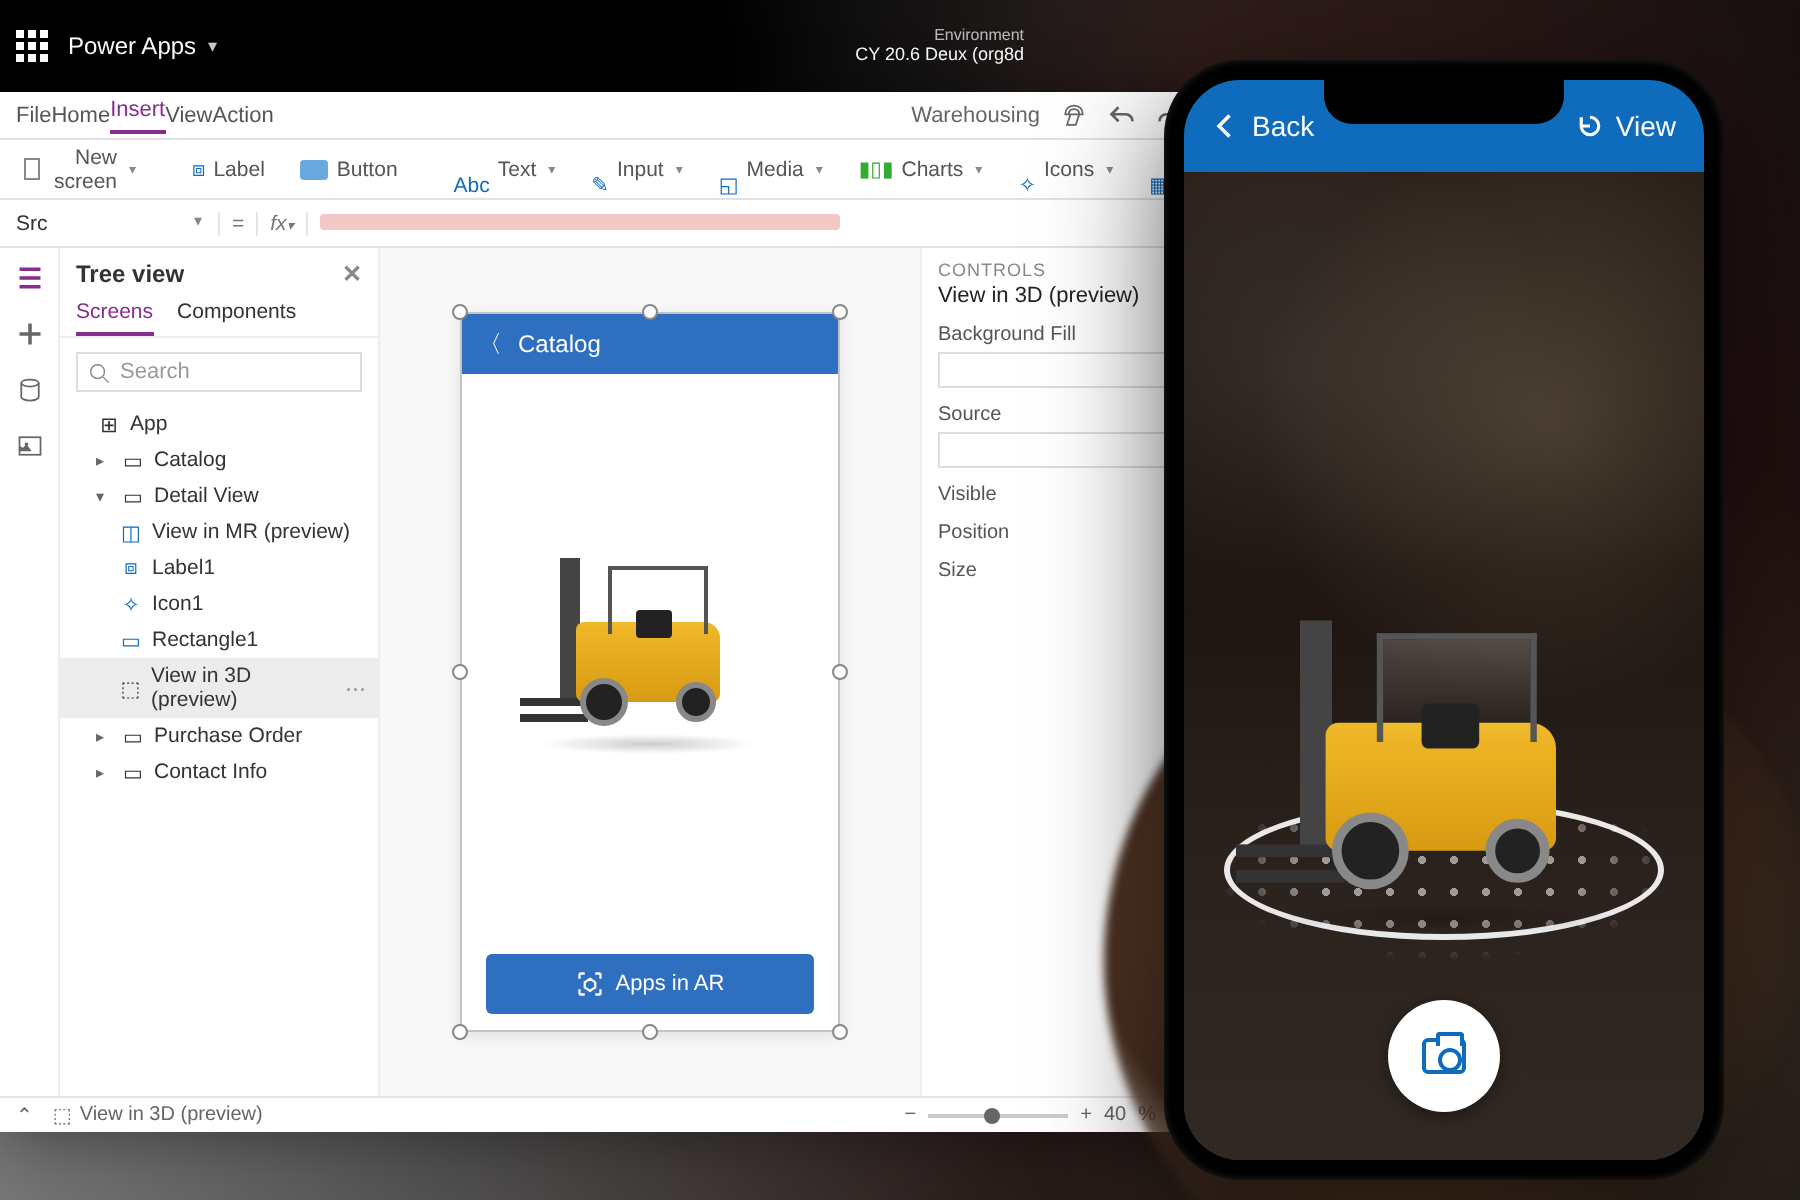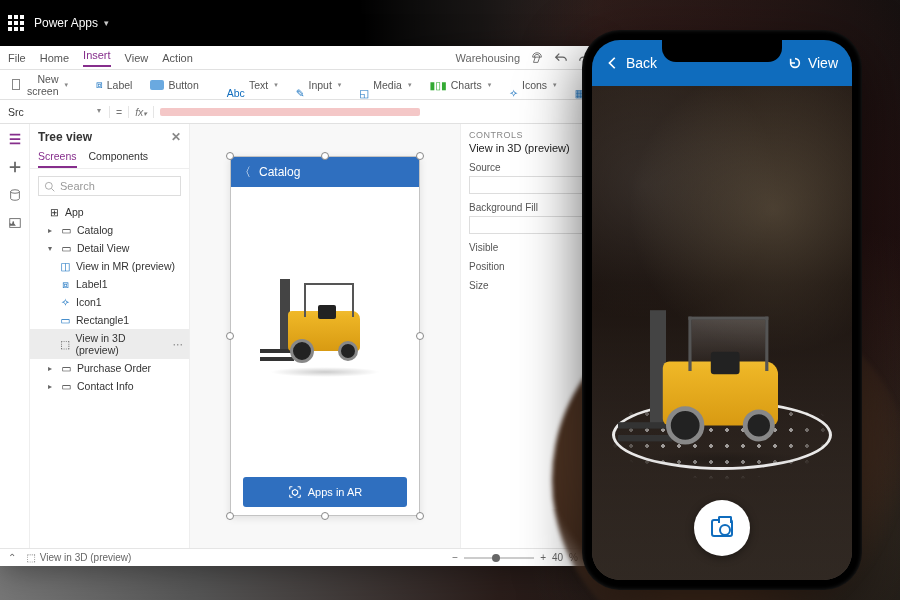--- a/index.html
+++ b/index.html
@@ -18,21 +18,21 @@
   
   .titlebar { position:absolute; left:0; top:0; width:600px; height:46px; background:linear-gradient(90deg,#000 0%, #000 60%, rgba(0,0,0,.6) 80%, rgba(0,0,0,0) 100%); display:flex; align-items:center; padding:0 8px; color:#fff; font-size:12px; }
   .waffle { width:16px; height:16px; display:grid; grid-template-columns:repeat(3,4px); grid-template-rows:repeat(3,4px); gap:2px; margin-right:10px;}
   .waffle span { background:#fff; }
   .title-app { font-weight:400; }
   .title-caret { margin-left:6px; opacity:.8; font-size:9px; }
   .title-env { margin-left:auto; font-size:9px; text-align:right; line-height:1.2; padding-right:80px;}
   .title-env small{ display:block; opacity:.7; font-size:8px;}
 
   
-  .menubar { height:24px; border-bottom:1px solid #e1e1e1; display:flex; align-items:center; padding:0 8px; gap:14px; font-size:11px; color:#555;}
+  .menubar { height:24px; border-bottom:1px solid #e1e1e1; display:flex; align-items:center; padding:0 8px; font-size:11px; color:#555;}
   .menubar .tab { cursor:pointer; }
   .menubar .tab.active { color:#862e8c; border-bottom:2px solid #862e8c; padding-bottom:4px; margin-bottom:-1px;}
   .menubar .right { margin-left:auto; display:flex; gap:10px; align-items:center; color:#666;}
   .menubar .right .ic { width:14px; height:14px; }
 
   
   .ribbon { height:30px; border-bottom:1px solid #e1e1e1; display:flex; align-items:center; padding:0 6px; gap:6px; font-size:10.5px; color:#555;text-align:right;}
   .rib-btn { display:flex; align-items:center; gap:4px; padding:3px 6px; border-radius:2px; }
   .rib-btn .sq { width:11px; height:11px; border:1px solid #888; }
   .rib-btn .car { font-size:7px; color:#888; margin-left:2px;}
@@ -152,20 +152,24 @@
       <span></span>
       <span></span>
       <span></span>
       <span></span>
       <span></span>
       <span></span>
       <span></span>
     </div>
   <span class="title-app">Power Apps</span>
   <span class="title-caret">▾</span>
+  <div class="title-env">
+    <small>Environment</small>
+    <span>CY 20.6 Deux (org8d</span>
+  </div>
 </div>
 
 <div class="editor">
 
   <div class="menubar">
     <span class="tab">File</span>
     <span class="tab">Home</span>
     <span class="tab active">Insert</span>
     <span class="tab">View</span>
     <span class="tab">Action</span>
@@ -365,22 +369,22 @@
           <div class="handle h-mr"></div>
         <div class="handle h-bl"></div>
           <div class="handle h-bc"></div>
           <div class="handle h-br"></div>
       </div>
     </div>
 
     <div class="props">
       <div class="lbl">CONTROLS</div>
       <div class="name">View in 3D (preview)</div>
+      <div class="row"><span>Background Fill</span><div class="field"></div></div>
       <div class="row"><span>Source</span><div class="drop">▾</div></div>
-      <div class="row"><span>Background Fill</span><div class="field"></div></div>
       <div class="row"><span>Visible</span></div>
       <div class="row"><span>Position</span></div>
       <div class="row"><span>Size</span></div>
     </div>
   </div>
 
   <div class="status">
     <span>⌃</span>
     <span class="sel">
         <span>⬚</span>

